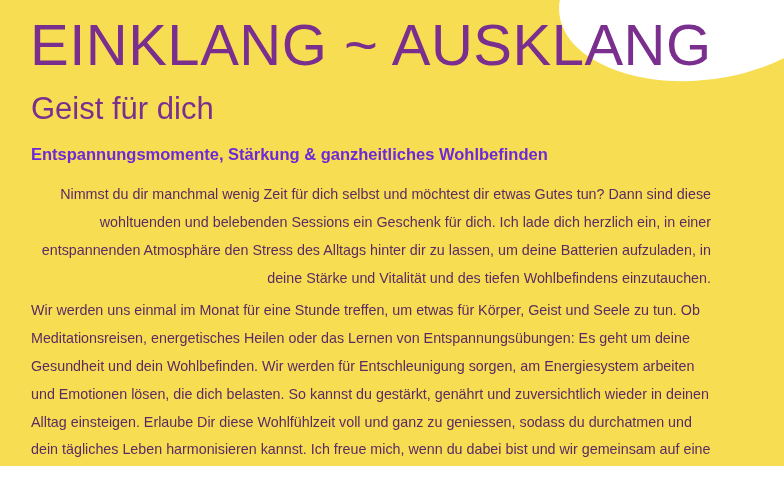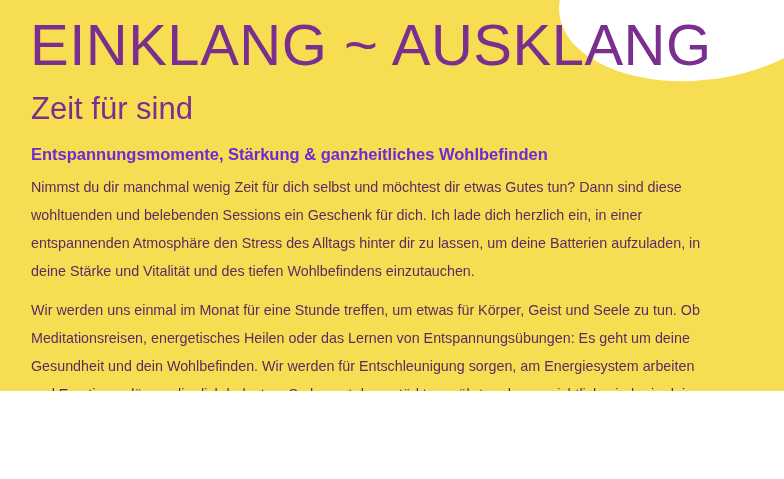--- a/index.html
+++ b/index.html
@@ -9,21 +9,21 @@
   body {
     width: 784px;
     height: 479px;
     overflow: hidden;
     font-family: "Liberation Sans", sans-serif;
     background: #ffffff;
   }
   .poster {
     position: relative;
     width: 784px;
-    height: 391px;
+    height: 466px;
     background: #ffffff;
     overflow: hidden;
   }
   
   .bg-yellow {
     position: absolute;
     left: 0;
     top: 0;
     width: 784px;
     height: 479px;
@@ -64,40 +64,40 @@
     white-space: nowrap;
   }
   .para {
     position: absolute;
     left: 31px;
     width: 680px;
     font-size: 14.3px;
     line-height: 1.95;
     color: #5b2b63;
   }
-  .para-1 { top: 174px; }
+  .para-1 { top: 181px; text-align: right; }
   .para-2 { top: 297px; }
   .para p {
     margin: 0;
   }
 </style>
 </head>
 <body>
 
 <div class="poster">
 
   <svg class="bg-yellow" viewBox="0 0 784 479" preserveAspectRatio="none">
     <rect x="0" y="0" width="784" height="479" fill="#ffffff"></rect>
     <path d="M0,0 L560,0 C560,0 548,42 610,68 C668,92 742,80 784,58 L784,479 L0,479 Z" fill="#f7dd52"></path>
   </svg>
 
   <div class="content">
     <div class="title">EINKLANG ~ AUSKLANG</div>
 
-    <div class="subtitle">Zeit für sind</div>
+    <div class="subtitle">Geist für dich</div>
 
     <div class="tagline">Entspannungsmomente, Stärkung &amp; ganzheitliches Wohlbefinden</div>
 
     <div class="para para-1">
       <p>Nimmst du dir manchmal wenig Zeit für dich selbst und möchtest dir etwas Gutes tun? Dann sind diese wohltuenden und belebenden Sessions ein Geschenk für dich. Ich lade dich herzlich ein, in einer entspannenden Atmosphäre den Stress des Alltags hinter dir zu lassen, um deine Batterien aufzuladen, in deine Stärke und Vitalität und des tiefen Wohlbefindens einzutauchen.</p>
     </div>
 
     <div class="para para-2">
       <p>Wir werden uns einmal im Monat für eine Stunde treffen, um etwas für Körper, Geist und Seele zu tun. Ob Meditationsreisen, energetisches Heilen oder das Lernen von Entspannungsübungen: Es geht um deine Gesundheit und dein Wohlbefinden. Wir werden für Entschleunigung sorgen, am Energiesystem arbeiten und Emotionen lösen, die dich belasten. So kannst du gestärkt, genährt und zuversichtlich wieder in deinen Alltag einsteigen. Erlaube Dir diese Wohlfühlzeit voll und ganz zu geniessen, sodass du durchatmen und dein tägliches Leben harmonisieren kannst. Ich freue mich, wenn du dabei bist und wir gemeinsam auf eine Reise gehen.</p>
     </div>

